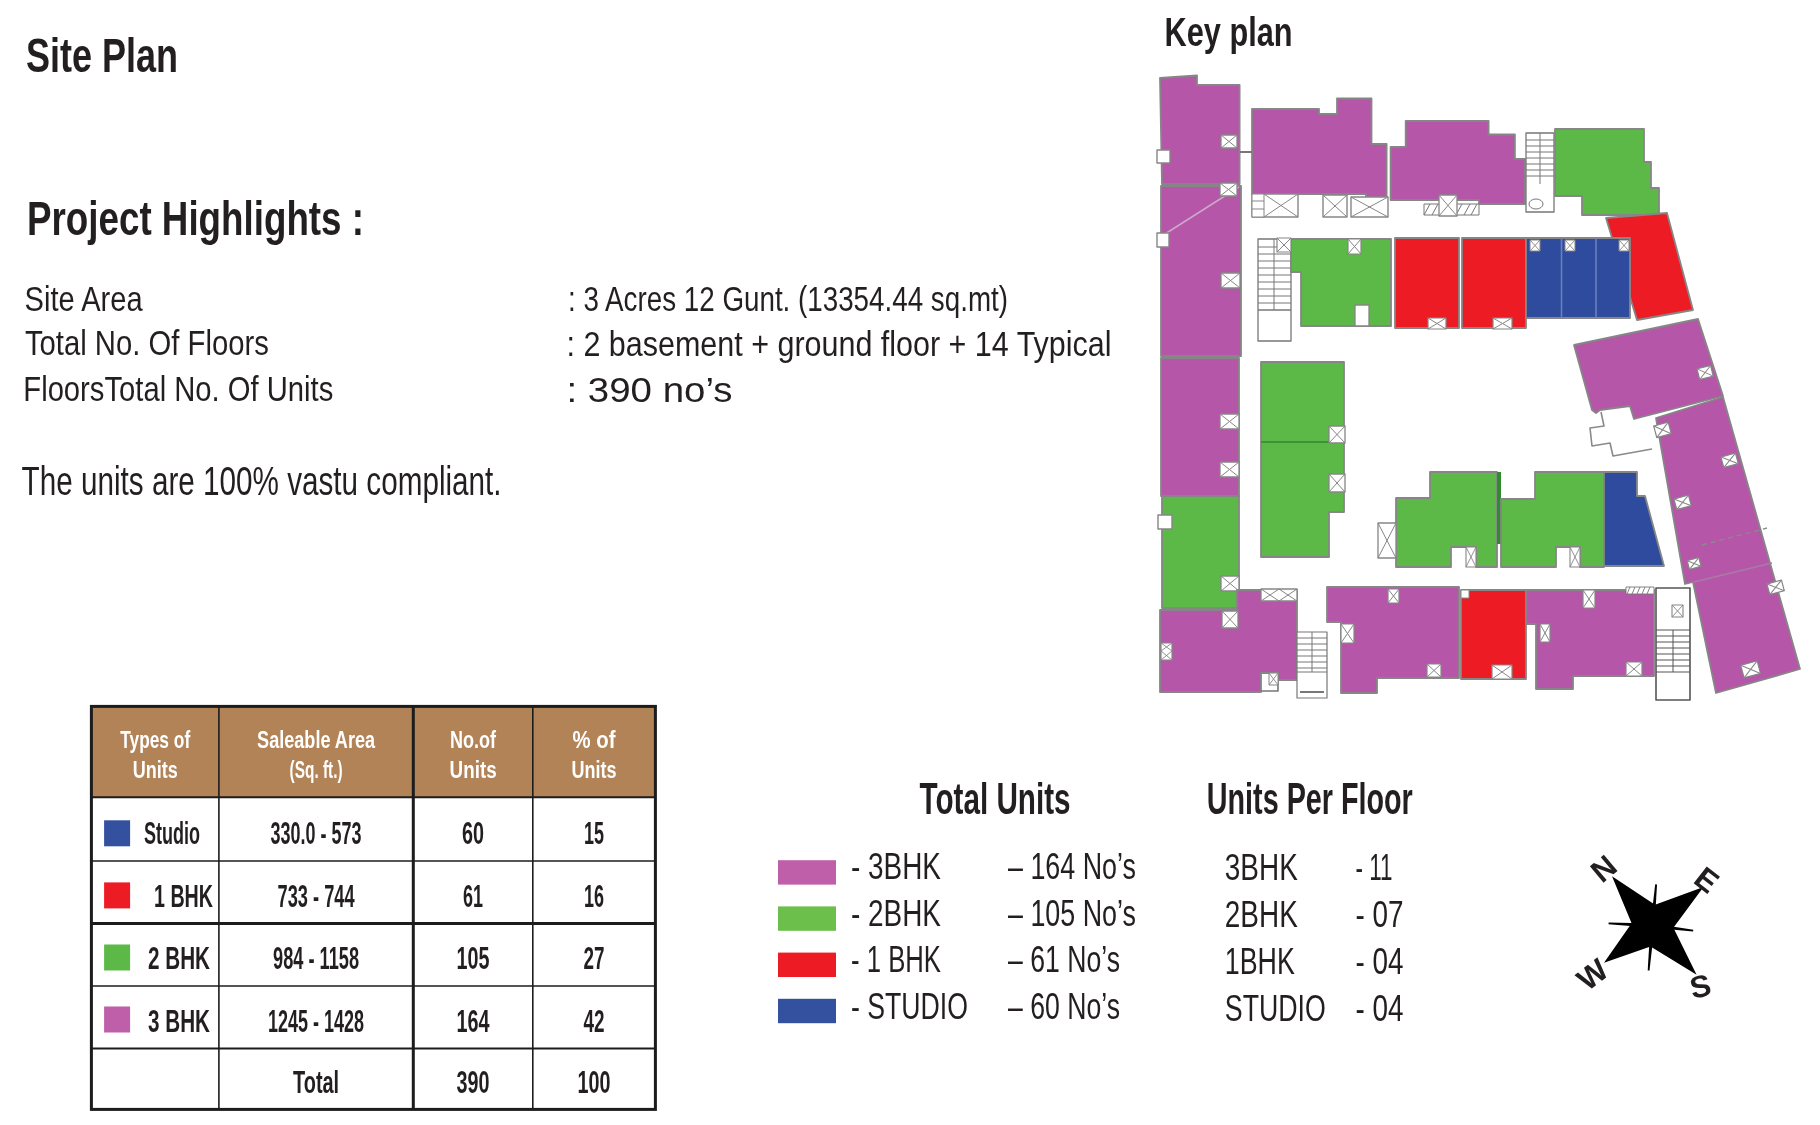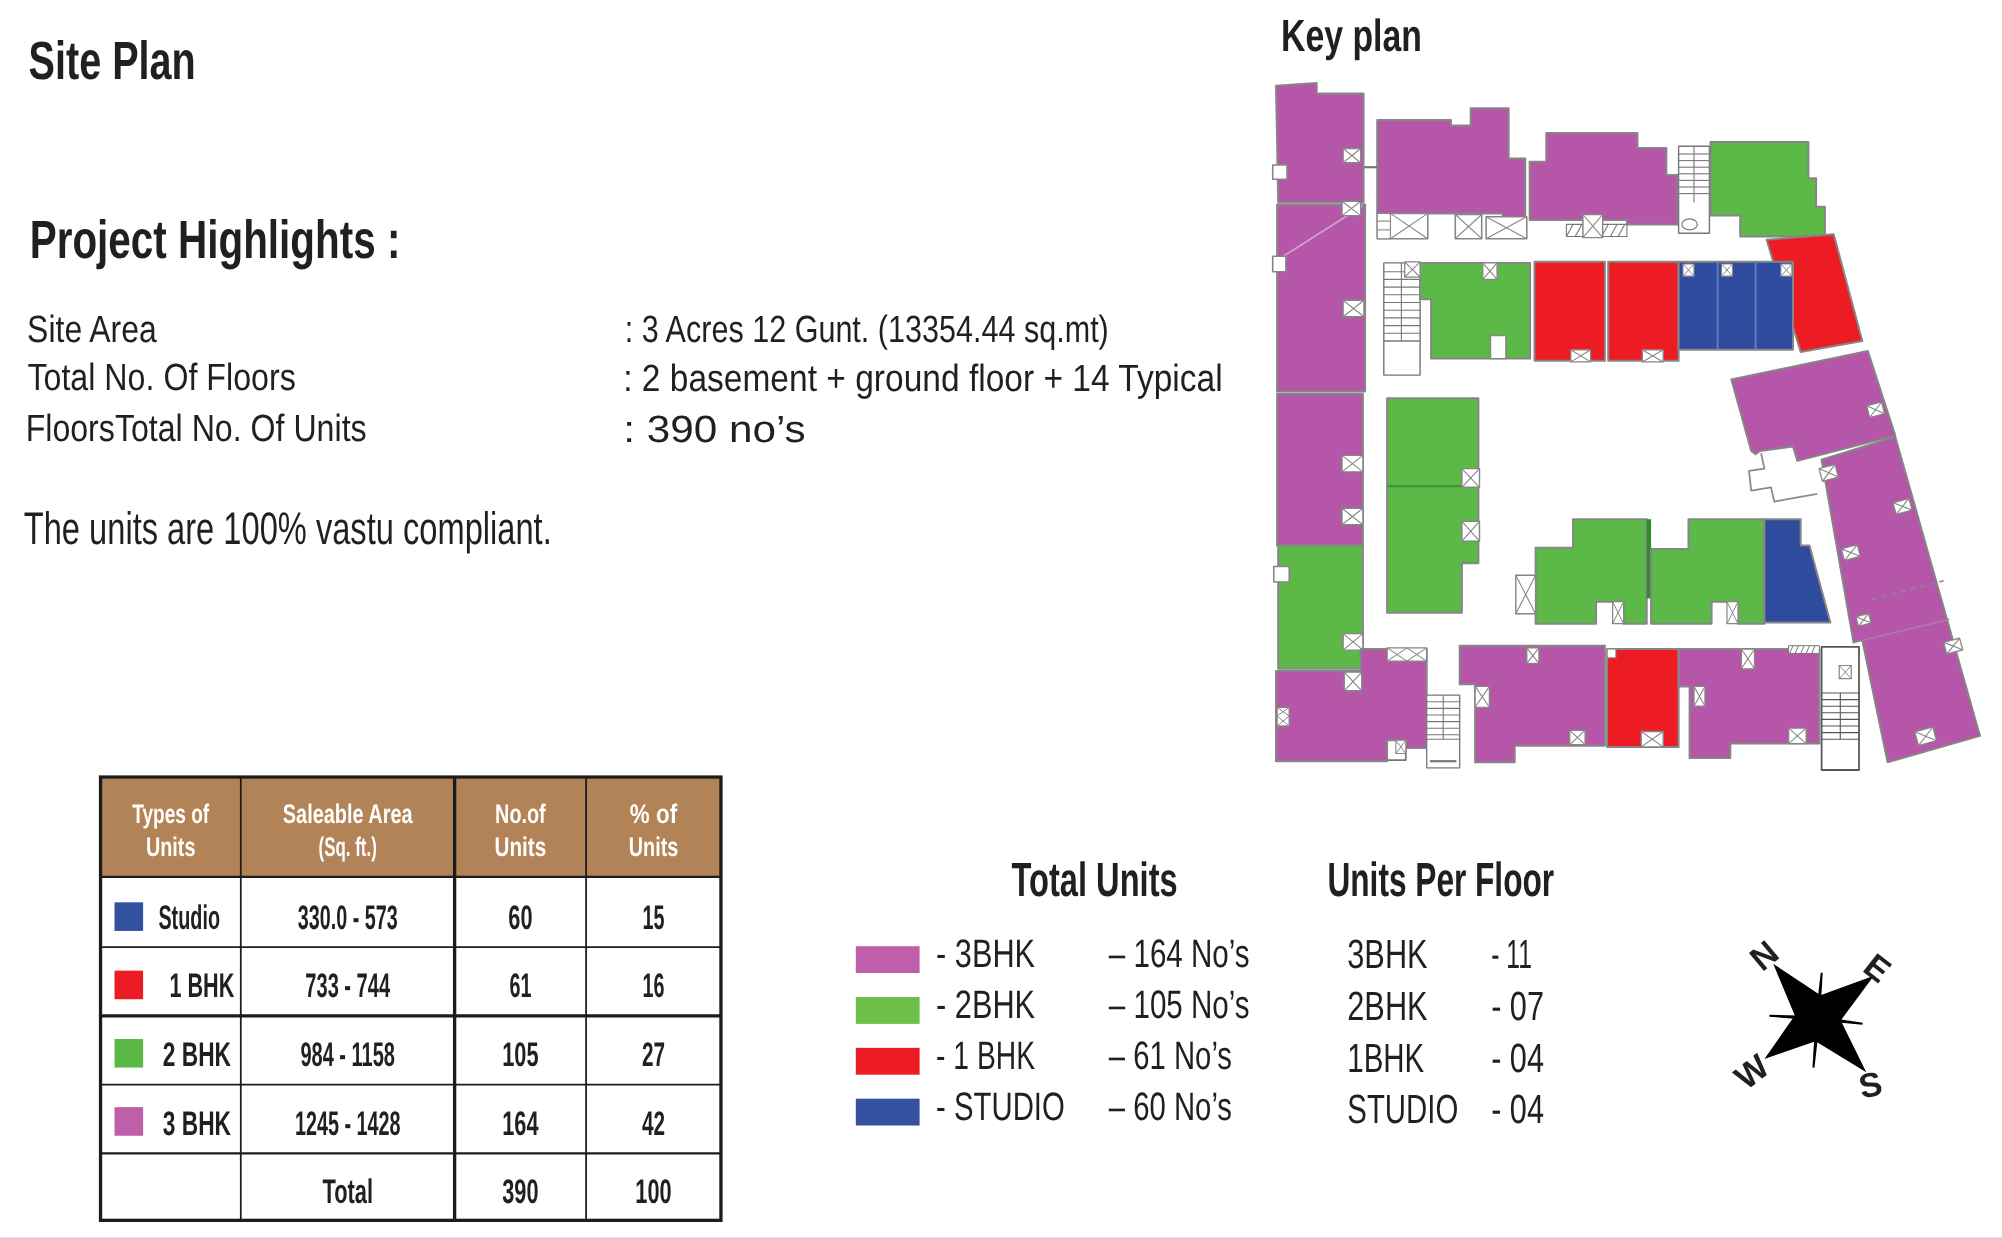--- a/index.html
+++ b/index.html
@@ -1,15 +1,15 @@
 <!DOCTYPE html>
 <html><head><meta charset="utf-8">
 <style>
 html,body{margin:0;padding:0;background:#fff}
-#page{position:relative;width:1820px;height:1125px;background:#8b5cf6;overflow:hidden}
+#page{position:relative;width:1820px;height:1125px;background:#4d7c0f;overflow:hidden}
 svg{display:block}
 text{font-family:"Liberation Sans",sans-serif;fill:#231f20}
 .b{font-weight:bold}
 </style></head>
 <body>
 <div id="page">
 <svg width="1820" height="1125" viewBox="0 0 1820 1125">
 
 <rect x="0" y="0" width="1820" height="1125" fill="#ffffff"></rect>
 

